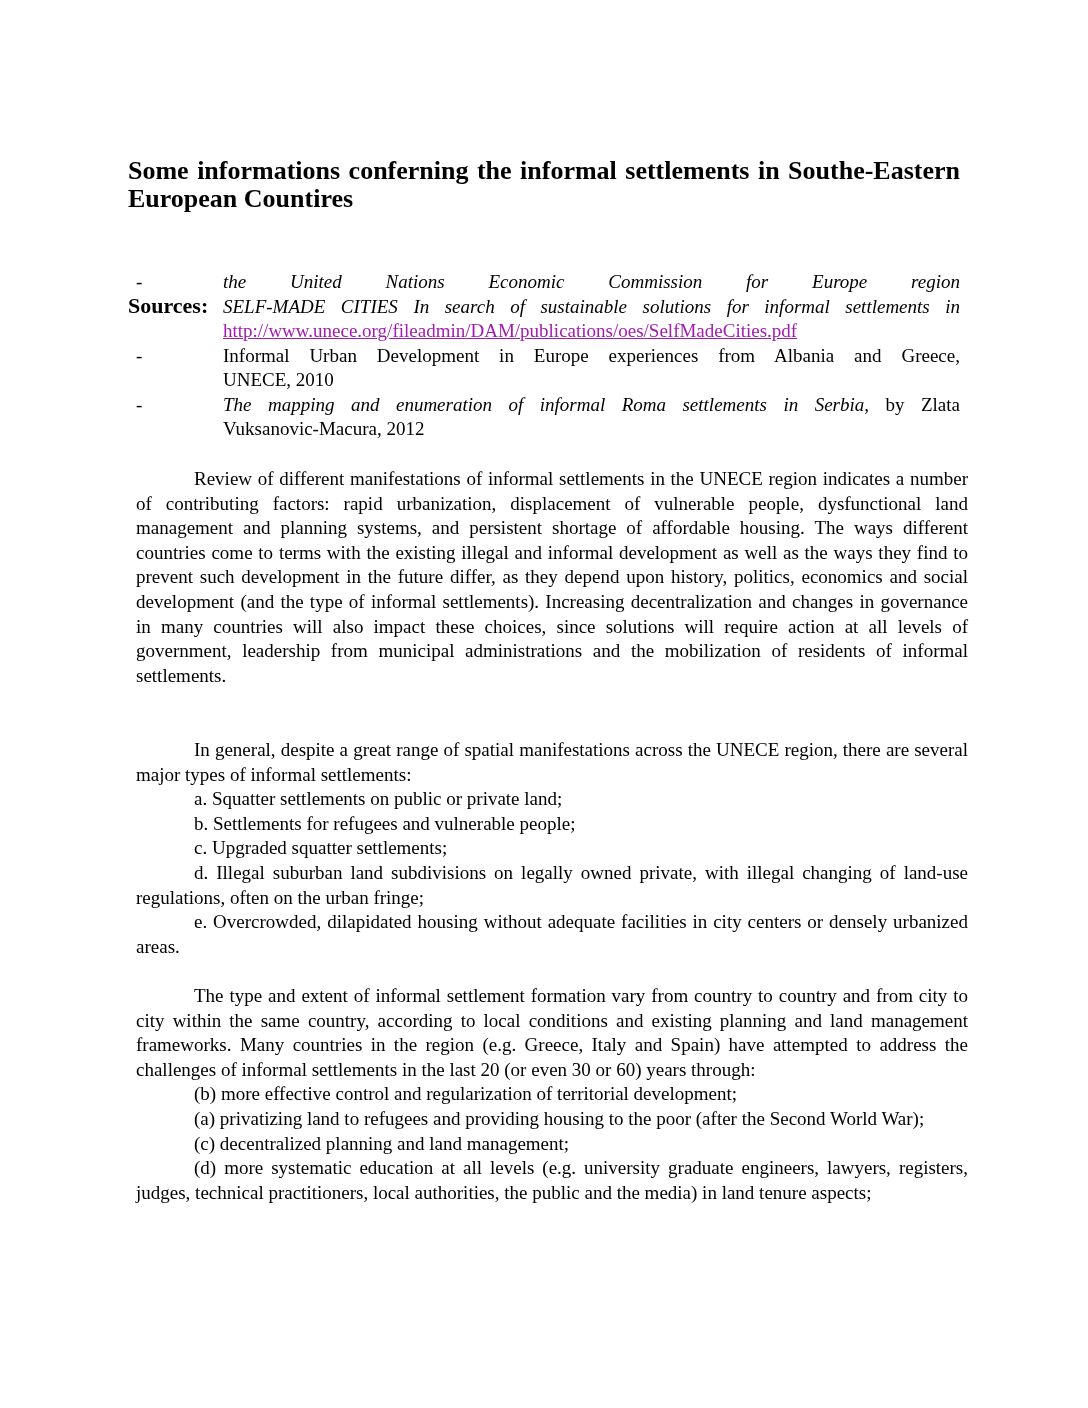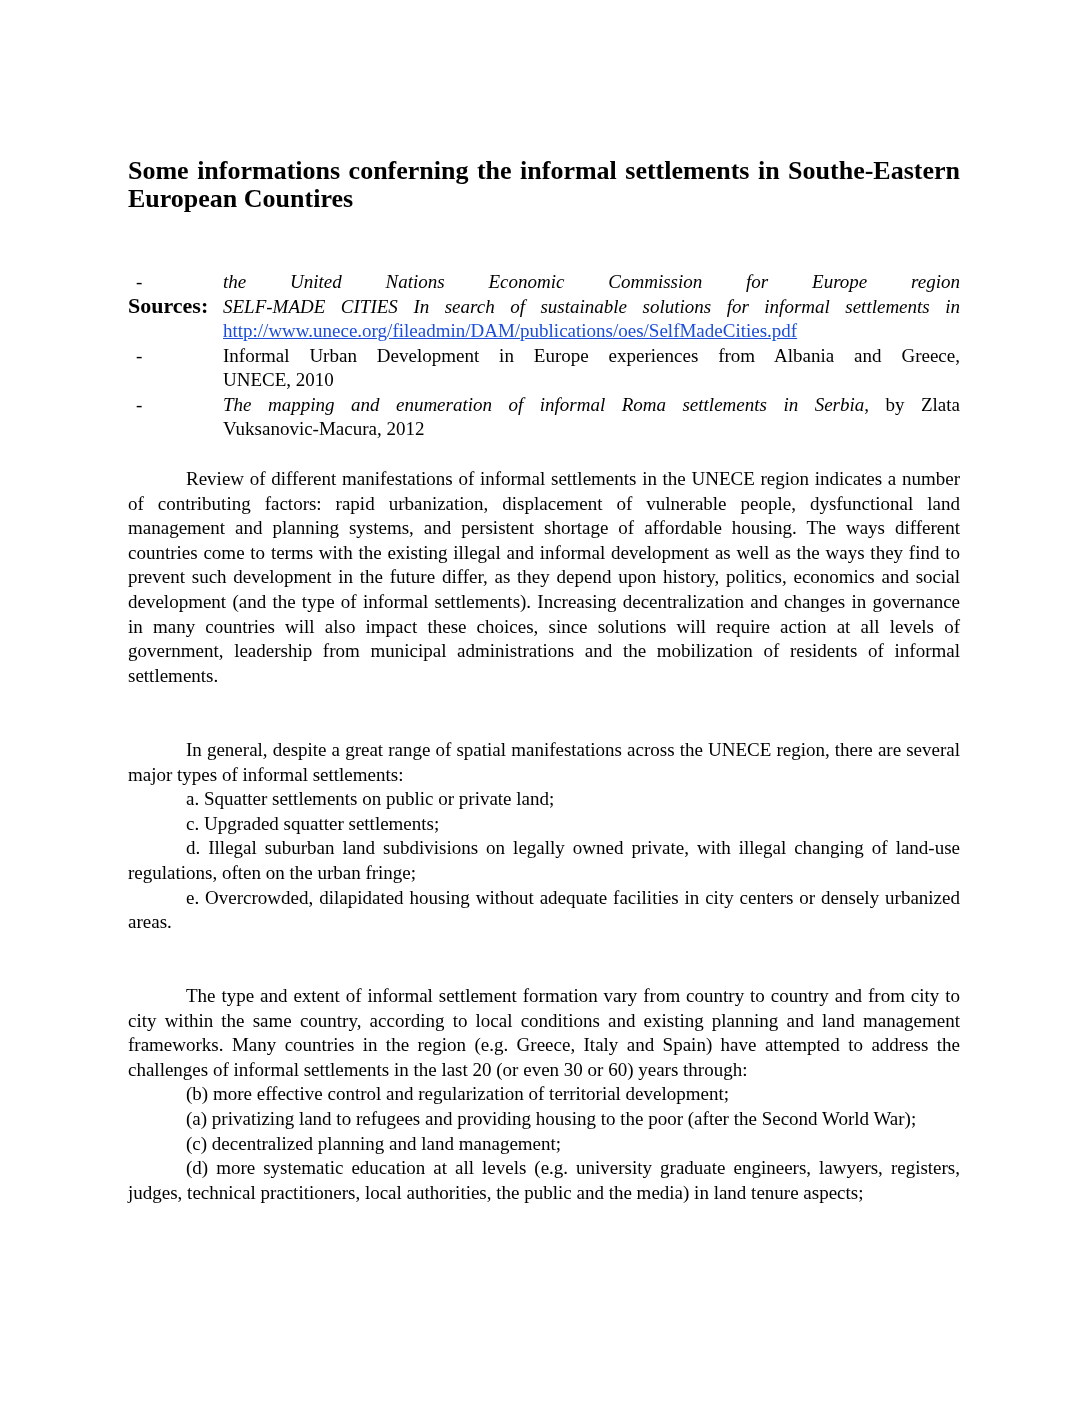--- a/index.html
+++ b/index.html
@@ -7,22 +7,22 @@
          font-family: "Liberation Serif", "DejaVu Serif", serif; color: #000; }
   .page { position: absolute; left: 128px; top: 0; width: 832px; }
   .title { position: absolute; top: 157px; left: 0; width: 832px; font-weight: bold;
            font-size: 26px; line-height: 28px; text-align: justify; text-align-last: left; }
   .title .l1 { display: block; text-align: justify; text-align-last: justify; }
   .sources-h { position: absolute; top: 246px; left: 0; font-weight: bold; font-size: 22px; line-height: 28px; margin-top: 46px; }
   .src-list { position: absolute; top: 270px; left: 0; width: 832px; margin: 0; padding: 0; list-style: none; }
   .src-item { position: relative; padding-left: 95px; font-size: 19px; line-height: 24.5px; text-align: justify; }
   .dash-mark { position: absolute; left: 103px; }
   .it { font-style: italic; }
-  a.link { color: #1d4ed8; text-decoration: underline; }
-  .para { position: absolute; left: 0; width: 832px; font-size: 19px; line-height: 24.6px;
+  a.link { color: #a21caf; text-decoration: underline; }
+  .para { position: absolute; left: 8px; width: 832px; font-size: 19px; line-height: 24.6px;
           text-align: justify; margin: 0; }
   .line { display: block; }
   .jl { text-align: justify; text-align-last: justify; }
 </style>
 </head>
 <body>
 
 <div class="page">
 
   <div class="title">
@@ -49,20 +49,21 @@
       <span class="line jl"><span class="it">The mapping and enumeration of informal Roma settlements in Serbia</span><span>, by Zlata</span></span>
       <span class="line">Vuksanovic-Macura, 2012</span>
     </div>
   </div>
 
   <p class="para" style="top:467px; text-indent:58px;">Review of different manifestations of informal settlements in the UNECE region indicates a number of contributing factors: rapid urbanization, displacement of vulnerable people, dysfunctional land management and planning systems, and persistent shortage of affordable housing. The ways different countries come to terms with the existing illegal and informal development as well as the ways they find to prevent such development in the future differ, as they depend upon history, politics, economics and social development (and the type of informal settlements). Increasing decentralization and changes in governance in many countries will also impact these choices, since solutions will require action at all levels of government, leadership from municipal administrations and the mobilization of residents of informal settlements.</p>
 
   <div class="para" style="top:738px;">
     <span class="line" style="text-indent:58px;">In general, despite a great range of spatial manifestations across the UNECE region, there are several major types of informal settlements:</span>
     <span class="line" style="text-indent:58px;">a. Squatter settlements on public or private land;</span>
+    <span class="line" style="text-indent:58px;">b. Settlements for refugees and vulnerable people;</span>
     <span class="line" style="text-indent:58px;">c. Upgraded squatter settlements;</span>
     <span class="line" style="text-indent:58px;">d. Illegal suburban land subdivisions on legally owned private, with illegal changing of land-use regulations, often on the urban fringe;</span>
     <span class="line" style="text-indent:58px;">e. Overcrowded, dilapidated housing without adequate facilities in city centers or densely urbanized areas.</span>
   </div>
 
   <div class="para" style="top:984px;">
     <span class="line" style="text-indent:58px;">The type and extent of informal settlement formation vary from country to country and from city to city within the same country, according to local conditions and existing planning and land management frameworks. Many countries in the region (e.g. Greece, Italy and Spain) have attempted to address the challenges of informal settlements in the last 20 (or even 30 or 60) years through:</span>
     <span class="line" style="text-indent:58px;">(b) more effective control and regularization of territorial development;</span>
     <span class="line" style="text-indent:58px;">(a) privatizing land to refugees and providing housing to the poor (after the Second World War);</span>
     <span class="line" style="text-indent:58px;">(c) decentralized planning and land management;</span>

